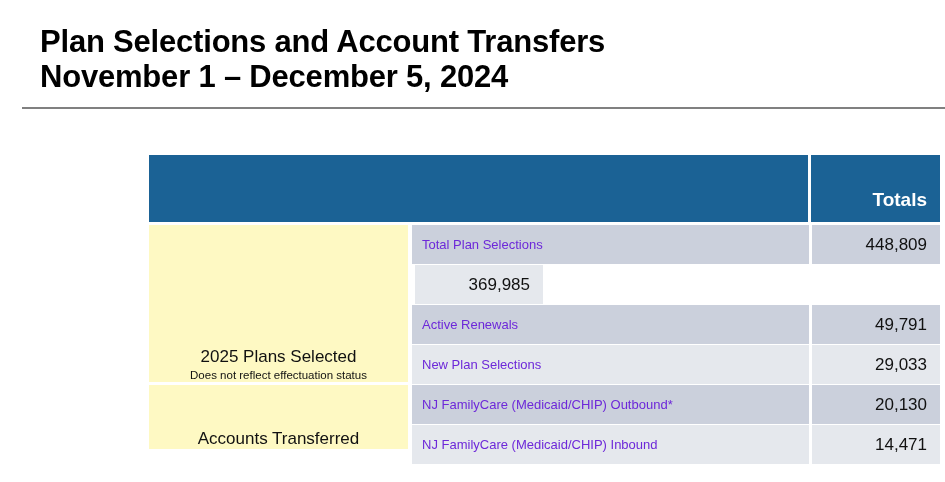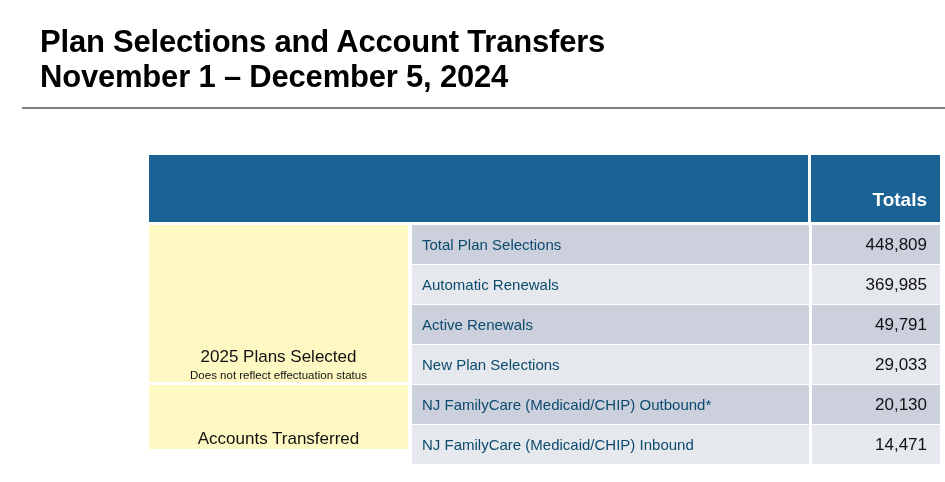--- a/index.html
+++ b/index.html
@@ -128,22 +128,22 @@
   }
   .datarow + .datarow { margin-top: 1px; }
   .datarow.shade-dark .cell { background: #cbd0dc; }
   .datarow.shade-light .cell { background: #e5e8ed; }
 
   .cell-desc {
     flex: 1 1 auto;
     display: flex;
     align-items: center;
     padding-left: 10px;
-    font-size: 15px;
-    color: #0c4a6e;
+    font-size: 13px;
+    color: #6d28d9;
     box-sizing: border-box;
   }
   .cell-spacer {
     flex: 0 0 3px;
     background: #ffffff !important;
   }
   .cell-val {
     flex: 0 0 128px;
     display: flex;
     align-items: center;
@@ -187,21 +187,20 @@
 
     <div class="rowscol">
 
       <div class="datarow shade-dark">
         <div class="cell cell-desc">Total Plan Selections</div>
         <div class="cell cell-spacer"></div>
         <div class="cell cell-val">448,809</div>
       </div>
 
       <div class="datarow shade-light">
-        <div class="cell cell-desc">Automatic Renewals</div>
         <div class="cell cell-spacer"></div>
         <div class="cell cell-val">369,985</div>
       </div>
 
       <div class="datarow shade-dark">
         <div class="cell cell-desc">Active Renewals</div>
         <div class="cell cell-spacer"></div>
         <div class="cell cell-val">49,791</div>
       </div>
 

